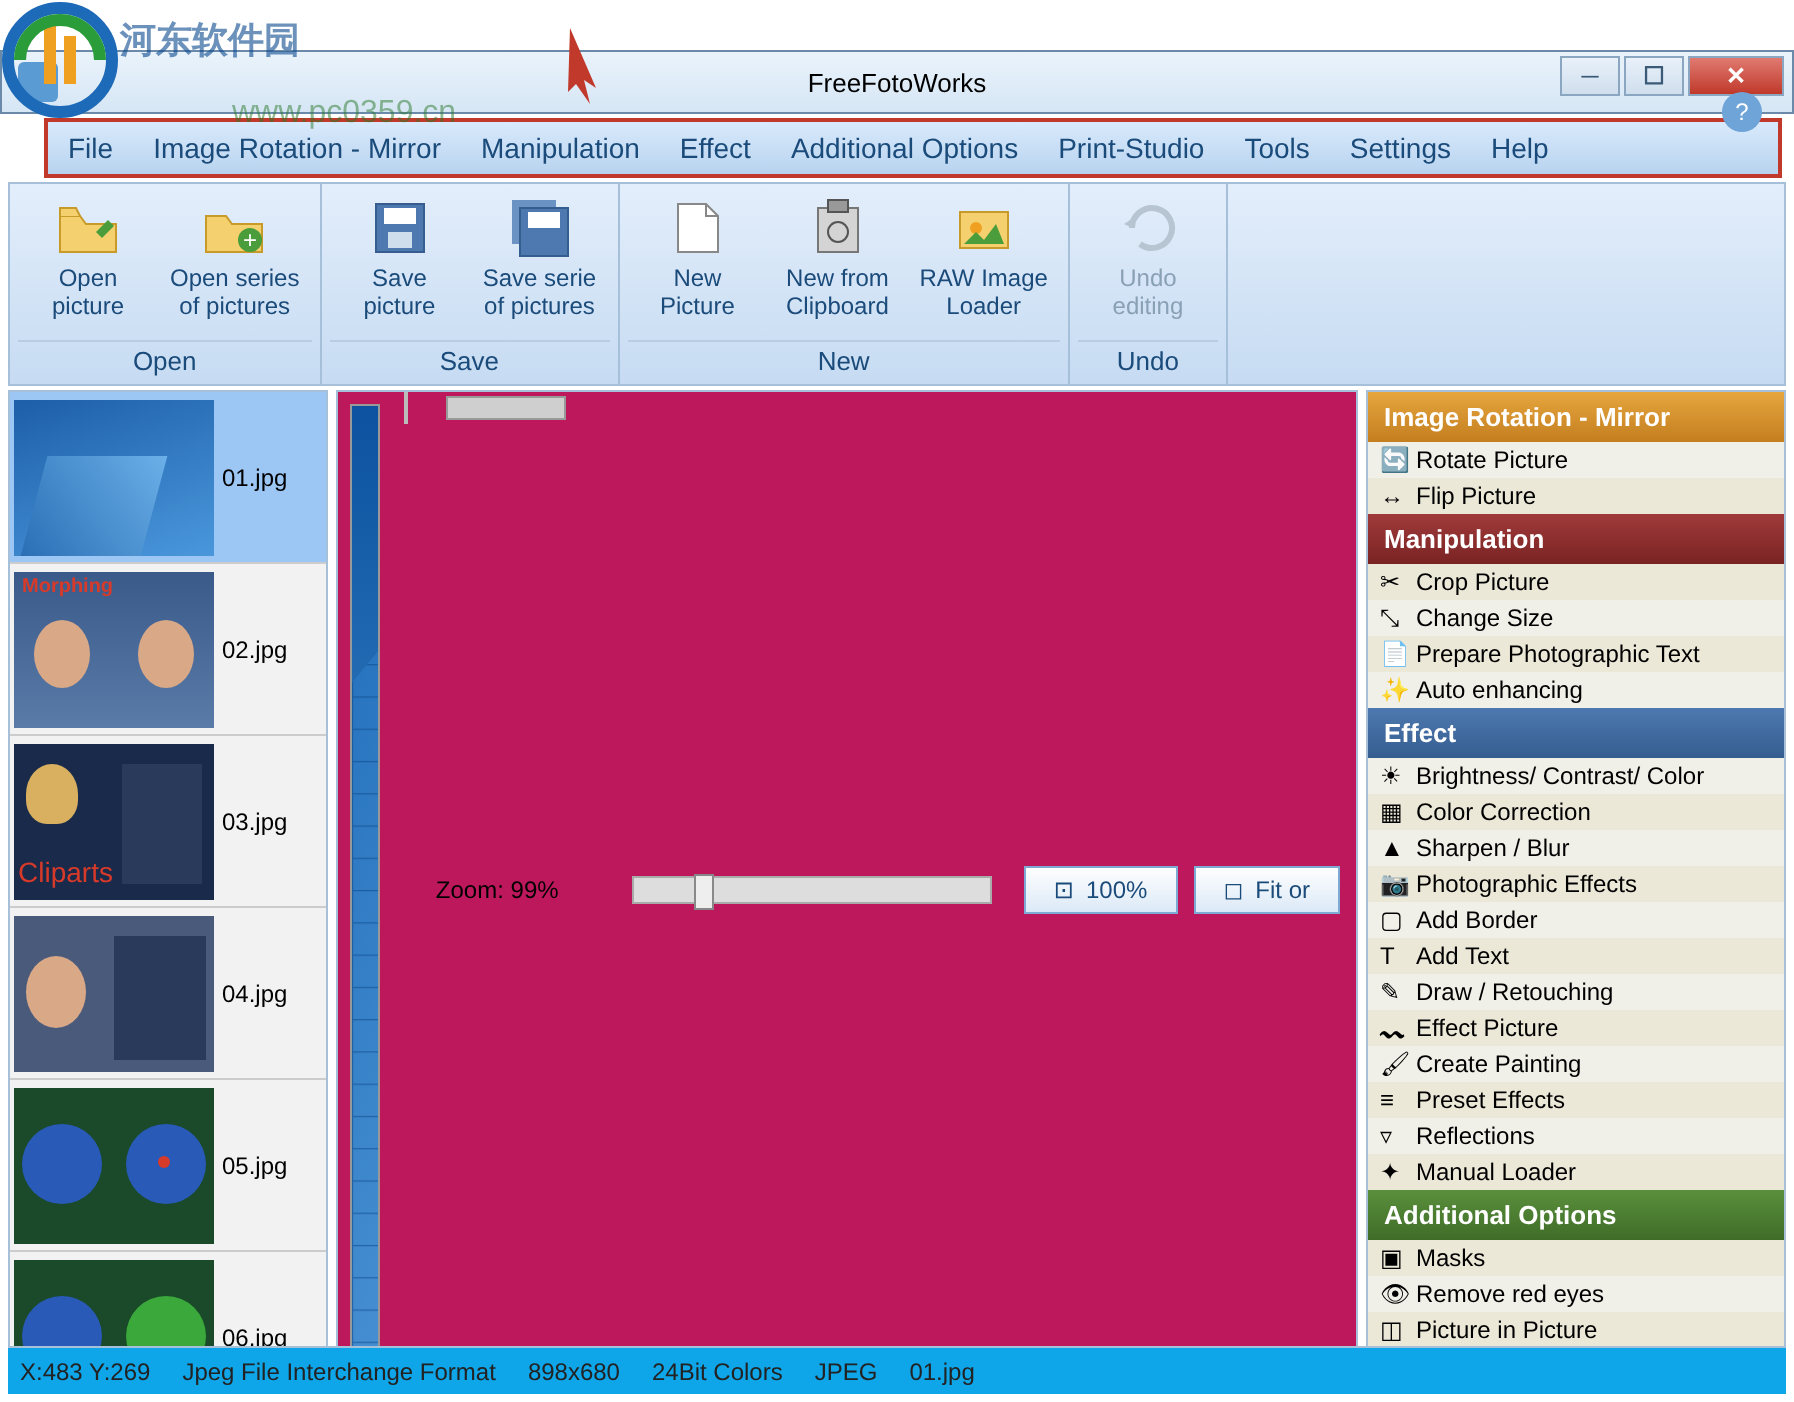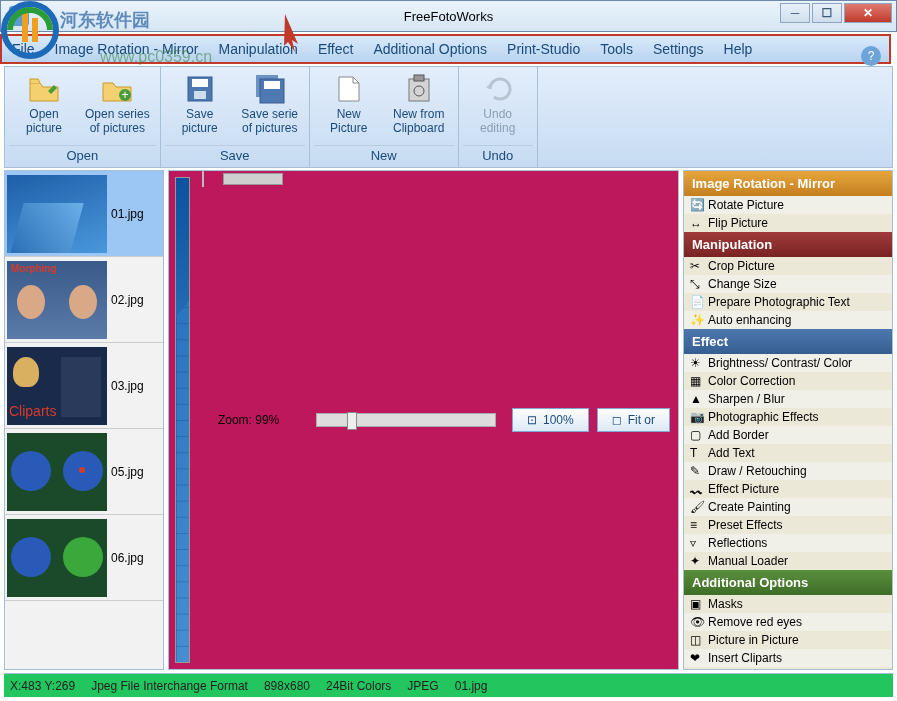--- a/index.html
+++ b/index.html
@@ -1,35 +1,35 @@
 <!DOCTYPE html>
 <html><head>
 <meta charset="utf-8">
 <style>
 * { margin: 0; padding: 0; box-sizing: border-box; font-family: Tahoma, Arial, sans-serif; font-size: 12px; }
 body { width: 897px; height: 701px; background: #fff; position: relative; overflow: hidden; }
 
 
-.titlebar { height: 32px; background: linear-gradient(#eaf3fb, #d6e6f5); border: 1px solid #6b8aaa; display: flex; align-items: center; position: relative; }
+.titlebar { height: 32px; background: linear-gradient(#eaf3fb, #d6e6f5); border: 1px solid #6b8aaa; display: flex; align-items: center; position: relative; margin-top: 25px; }
 .titlebar .icon-slot { width: 20px; height: 20px; margin-left: 8px; background: #5a9bd4; border-radius: 3px; }
 .titlebar .title-text { position: absolute; left: 50%; transform: translateX(-50%); color: #000; font-size: 13px; }
 .win-buttons { position: absolute; right: 4px; top: 2px; display: flex; }
 .win-btn { width: 30px; height: 20px; background: linear-gradient(#e9f1fa,#cfdeed); border: 1px solid #8aa6c1; margin-left: 2px; display: flex; align-items: center; justify-content: center; color: #3b5a78; font-weight: bold; }
 .win-btn.close { background: linear-gradient(#e07a71,#c0392b); color: #fff; width: 48px; }
 
 
 .watermark { position: absolute; top: 0; left: 0; width: 60px; height: 60px; z-index: 5; }
 .watermark svg { width: 60px; height: 60px; }
 .wm-text { position: absolute; top: 8px; left: 60px; font-size: 18px; color: #0b4a8f; font-weight: bold; opacity: 0.6; z-index: 5; }
-.wm-domain { position: absolute; top: 48px; left: 100px; font-size: 16px; color: #2b7a2b; opacity: 0.5; z-index: 5; }
+.wm-domain { position: absolute; top: 48px; left: 116px; font-size: 16px; color: #2b7a2b; opacity: 0.5; z-index: 5; }
 .arrow { position: absolute; top: 12px; left: 280px; z-index: 6; }
 .arrow svg { width: 30px; height: 40px; }
 
 
-.menubar-wrap { border: 2px solid #c0392b; margin: 2px 6px 0 0; height: 30px; display: flex; align-items: center; background: linear-gradient(#d9eafc,#b8d3ef); }
+.menubar-wrap { border: 2px solid #c0392b; margin: 2px 6px 0 22px; height: 30px; display: flex; align-items: center; background: linear-gradient(#d9eafc,#b8d3ef); }
 .menubar-wrap .menu-item { padding: 0 10px; color: #1a4b7a; font-size: 14px; cursor: pointer; line-height: 26px; }
 .help-q { width: 20px; height: 20px; border-radius: 10px; background: #6ea4d8; color: #fff; display: flex; align-items: center; justify-content: center; margin: 6px 8px 0 0; float: right; position: absolute; right: 8px; top: 40px; }
 
 
 .ribbon { display: flex; background: linear-gradient(#e3eefb,#c6dbf2); border: 1px solid #a6c0da; margin: 2px 4px; height: 102px; }
 .ribbon-group { border-right: 1px solid #a6c0da; padding: 2px 4px; display: flex; flex-direction: column; }
 .ribbon-group .buttons { display: flex; flex: 1; }
 .ribbon-btn { display: flex; flex-direction: column; align-items: center; justify-content: flex-start; padding: 4px 6px; text-align: center; color: #1a4b7a; cursor: pointer; min-width: 70px; }
 .ribbon-btn .icon { width: 32px; height: 32px; margin-bottom: 2px; display: flex; align-items: center; justify-content: center; }
 .ribbon-btn.disabled { color: #8aa0b5; }
@@ -61,21 +61,21 @@
 .sp-header { color: #fff; font-weight: bold; padding: 5px 8px; font-size: 13px; }
 .sp-header.orange { background: linear-gradient(#e6a63e,#c47e1f); }
 .sp-header.red { background: linear-gradient(#a03a3a,#7a2323); }
 .sp-header.blue { background: linear-gradient(#4d79b0,#355d90); }
 .sp-header.green { background: linear-gradient(#5a8f3c,#3f6d28); }
 .sp-item { display: flex; align-items: center; padding: 2px 6px; font-size: 12px; cursor: pointer; background: #f0f0e8; }
 .sp-item .icon { width: 14px; height: 14px; margin-right: 4px; flex-shrink: 0; }
 .sp-item:nth-child(odd){ background:#ece8d8;}
 
 
-.statusbar { position: absolute; bottom: 4px; left: 4px; right: 4px; height: 24px; background: #22c55e; border-top: 1px solid #a6c0da; display: flex; align-items: center; padding: 0 6px; gap: 16px; font-size: 14px; color: #222; }
+.statusbar { position: absolute; bottom: 4px; left: 4px; right: 4px; height: 24px; background: #0ea5e9; border-top: 1px solid #a6c0da; display: flex; align-items: center; padding: 0 6px; gap: 16px; font-size: 14px; color: #222; }
 </style>
 </head>
 <body>
 
 <div class="watermark">
   <svg viewBox="0 0 60 60">
       <circle cx="30" cy="30" r="26" fill="none" stroke="#1d6ab8" stroke-width="6"></circle>
       <rect x="22" y="12" width="6" height="30" fill="#f0a020"></rect>
       <rect x="32" y="18" width="6" height="24" fill="#f0a020"></rect>
       <path d="M10 30 A20 20 0 0 1 50 30" fill="none" stroke="#2a9d3a" stroke-width="6"></path>
@@ -186,20 +186,31 @@
         <div class="icon clip-icon">
             <svg viewBox="0 0 32 32">
               <rect x="6" y="6" width="20" height="22" fill="#d4d4d4" stroke="#777"></rect>
               <rect x="11" y="2" width="10" height="6" fill="#999" stroke="#555"></rect>
               <circle cx="16" cy="18" r="5" fill="none" stroke="#555"></circle>
             </svg>
           </div>
         <div><span>New from</span></div>
         <div><span>Clipboard</span></div>
       </div>
+      <div class="ribbon-btn">
+        <div class="icon raw-icon">
+            <svg viewBox="0 0 32 32">
+              <rect x="4" y="8" width="24" height="18" fill="#f4d06f" stroke="#c79a2a"></rect>
+              <circle cx="12" cy="16" r="3" fill="#f0a020"></circle>
+              <path d="M6 24l6-6 4 4 6-8 4 10z" fill="#4a9d3a"></path>
+            </svg>
+          </div>
+        <div><span>RAW Image</span></div>
+        <div><span>Loader</span></div>
+      </div>
     </div>
     <div class="group-label">New</div>
   </div>
 
   <div class="ribbon-group">
     <div class="buttons">
       <div class="ribbon-btn disabled">
         <div class="icon undo-icon">
             <svg viewBox="0 0 32 32">
               <path d="M8 16a10 10 0 1 1 4 8" fill="none" stroke="#b7c4d1" stroke-width="3"></path>
@@ -231,20 +242,27 @@
         </div>
       <span class="thumb-label">02.jpg</span>
     </div>
     <div class="thumb-row">
       <div class="thumb-img" style="background:#1a2a4a;">
           <div style="position:absolute;left:6px;top:10px;width:26px;height:30px;background:#d8b060;border-radius:50% 50% 40% 40%;"></div>
           <div style="position:absolute;right:6px;top:10px;width:40px;height:60px;background:#2a3a5a;"></div>
           <div style="position:absolute;bottom:6px;left:2px;color:#d83a2a;font-size:14px;">Cliparts</div>
         </div>
       <span class="thumb-label">03.jpg</span>
+    </div>
+    <div class="thumb-row">
+      <div class="thumb-img" style="background:#4a5a7a;">
+          <div style="position:absolute;border-radius:50%;width:30px;height:36px;background:#d8a887;left:6px;top:20px;"></div>
+          <div style="position:absolute;right:4px;top:10px;width:46px;height:62px;background:#2a3a5a;"></div>
+        </div>
+      <span class="thumb-label">04.jpg</span>
     </div>
     <div class="thumb-row">
       <div class="thumb-img" style="background:#1a4a2a;">
           <div style="position:absolute;border-radius:50%;width:40px;height:40px;background:#2a5ab8;left:4px;top:18px;"></div>
           <div style="position:absolute;border-radius:50%;width:40px;height:40px;background:#2a5ab8;right:4px;top:18px;"></div>
           <div style="position:absolute;border-radius:50%;width:6px;height:6px;background:#d83a2a;right:22px;top:34px;"></div>
         </div>
       <span class="thumb-label">05.jpg</span>
     </div>
     <div class="thumb-row">

